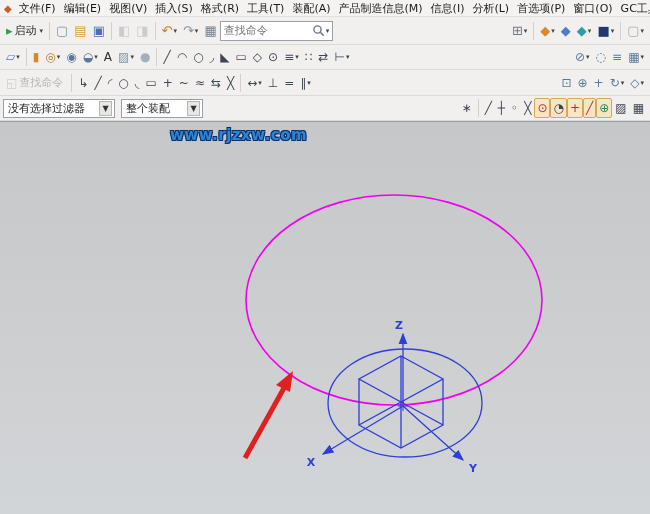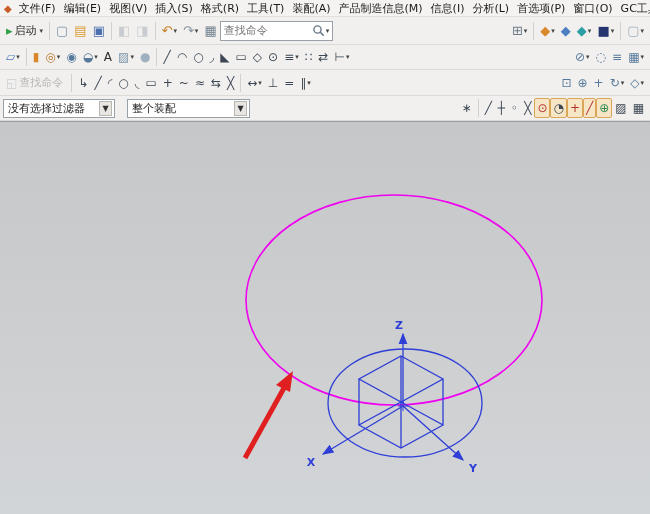--- a/index.html
+++ b/index.html
@@ -17,25 +17,25 @@
   .r2 .tbi .gl,.r3 .tbi .gl,.r4 .tbi .gl{font-size:12px}
   .tbi.dis{opacity:.38}
   .tbi.on{background:#f6e6c6;border-color:#dba557}
   .tlb{font-style:normal;font-size:11px;margin:0 2px;color:#222}
   .tbi.dis .tlb{color:#555}
   .caret{font-size:7px;color:#444;text-decoration:none;margin-left:1px}
   .sep{width:1px;height:18px;background:#d2d0cc;margin:0 3px;display:inline-block}
   .search{display:flex;align-items:center;background:#fff;border:1px solid #9aa0a6;height:20px;margin:0 8px 0 0;padding:0 3px}
   .search input{border:0;outline:0;width:88px;font-size:11px;font-family:inherit;background:transparent}
   .search svg{display:block}
-  .select{display:flex;align-items:center;justify-content:space-between;background:#fff;border:1px solid #98a0a8;height:19px;font-size:11px;padding:0 2px 0 4px;margin-right:12px;cursor:default}
+  .select{display:flex;align-items:center;justify-content:space-between;background:#fff;border:1px solid #98a0a8;height:19px;font-size:11px;padding:0 2px 0 4px;margin-right:6px;cursor:default}
   .select .sv{overflow:hidden}
   .select .sc{font-size:8px;color:#333;background:#e8e6e2;border:1px solid #b9b6b0;width:13px;height:15px;display:flex;align-items:center;justify-content:center;margin-left:4px}
   .sel-filter{width:112px}
-  .sel-scope{width:123px}
+  .sel-scope{width:82px}
   .canvas{position:relative;height:393px;background:linear-gradient(180deg,#c6c7c9 0%,#cccdce 45%,#d2d5d8 100%);border-top:1px solid #9aa0a4}
   .scene{position:absolute;left:0;top:0}
   .watermark{position:absolute;left:170px;top:4px;font-size:15px;font-weight:bold;letter-spacing:.5px;color:#2b86d8;
     text-shadow:1px 1px 0 #0d2f66,-1px -1px 0 #0d2f66,1px -1px 0 #0d2f66,-1px 1px 0 #0d2f66,0 0 3px #9fc6ee}
 </style>
 </head>
 <body>
 
 <div class="menubar">
   <span class="app-glyph">◆</span>
@@ -354,13 +354,14 @@
       <text x="399" y="207">Z</text>
       <text x="311" y="344">X</text>
       <text x="473" y="350">Y</text>
     </g>
 
     <g>
       <line x1="245" y1="336" x2="284" y2="266" stroke-width="5" stroke="#e02020"></line>
       <polygon points="293,249 290,270 276,263" fill="#e02020"></polygon>
     </g>
   </svg>
+  <div class="watermark">www.rjzxw.com</div>
 </div>
 
 </body></html>

